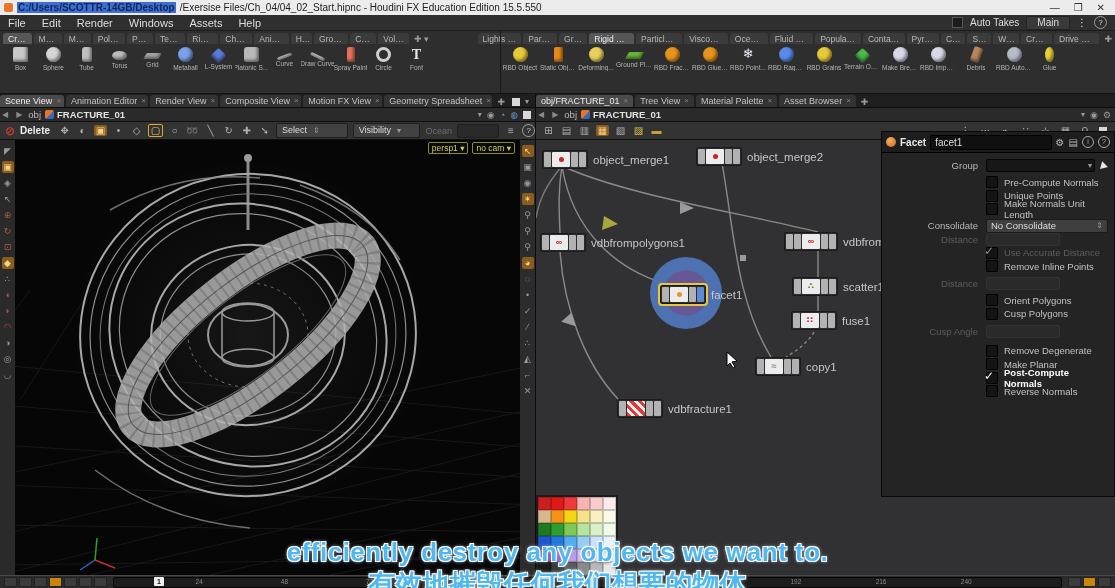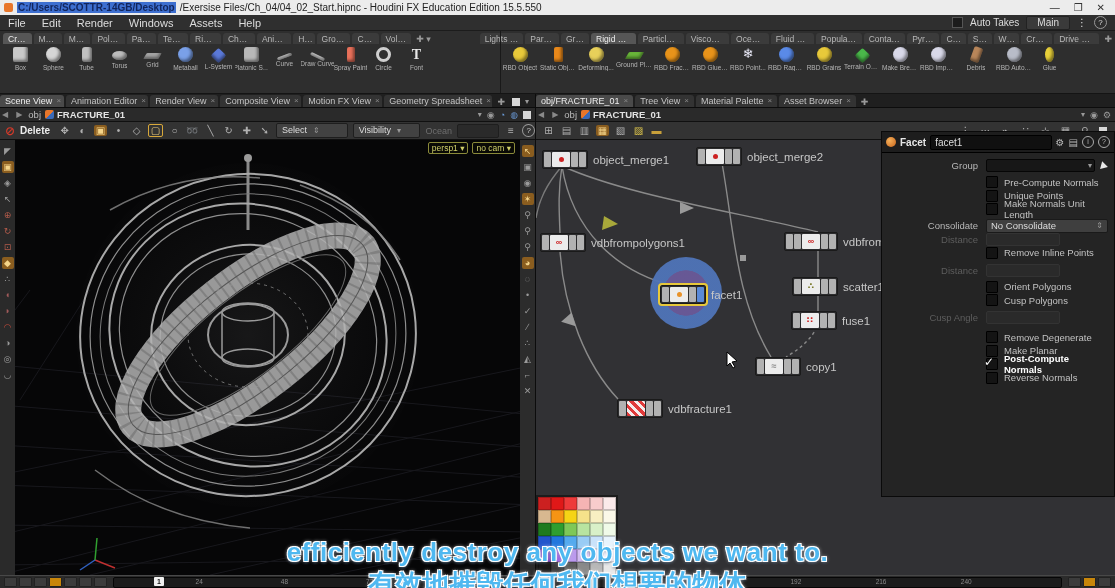--- a/index.html
+++ b/index.html
@@ -166,21 +166,21 @@
       <span class="circ">?</span>
     </span>
   </div>
 
   <div class="abs shelf">
     <div class="stabs">
       <span class="stab active">Create</span>
       <span class="stab">Modify</span>
       <span class="stab">Model</span>
       <span class="stab">Polygon</span>
-      <span class="stab">Palette</span>
+      <span class="stab">Plane</span>
       <span class="stab">Texture</span>
       <span class="stab">Rigging</span>
       <span class="stab">Chara...</span>
       <span class="stab">Animat...</span>
       <span class="stab">Hair</span>
       <span class="stab">Groom...</span>
       <span class="stab">Cloud</span>
       <span class="stab">Volume</span>
       <span class="stabplus">✚ ▾</span>
       <span style="width:46px;flex:none;"></span>
@@ -766,20 +766,25 @@
           <span>No Consolidate</span>
           <span class="dn">⇕</span>
         </span>
     </div>
     <div class="prow">
       <span class="plab dis">Distance</span>
       <span class="pfield dis short"></span>
     </div>
     <div class="prow">
         <span class="indent"></span>
+        <span class="cb on dis"></span>
+        <span class="cblab dis">Use Accurate Distance</span>
+      </div>
+    <div class="prow">
+        <span class="indent"></span>
         <span class="cb"></span>
         <span class="cblab">Remove Inline Points</span>
       </div>
     <div style="height:4px;"></div>
     <div class="prow">
       <span class="plab dis">Distance</span>
       <span class="pfield dis short"></span>
     </div>
     <div style="height:3px;"></div>
     <div class="prow">

